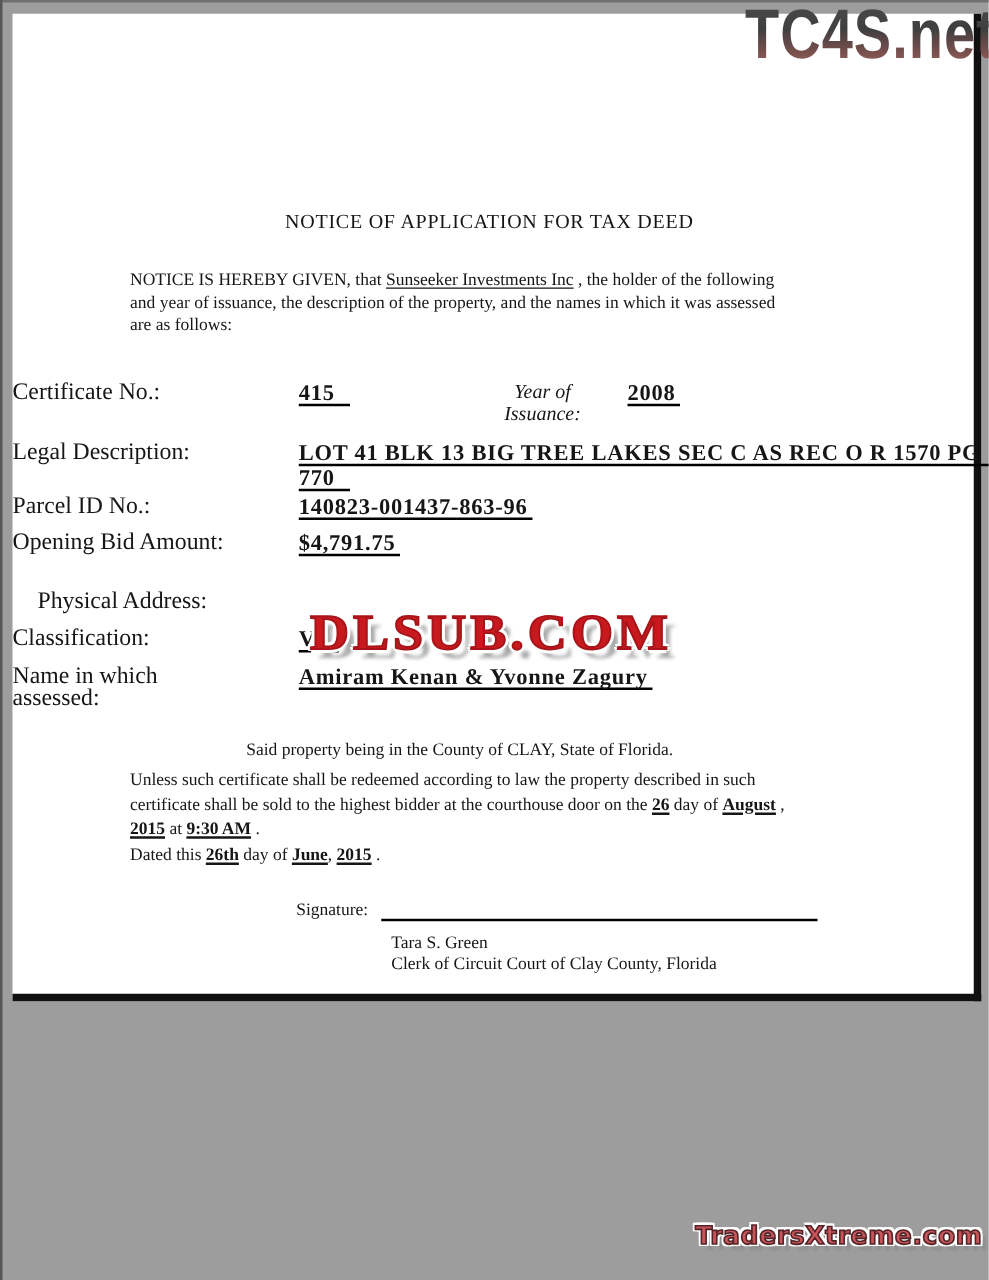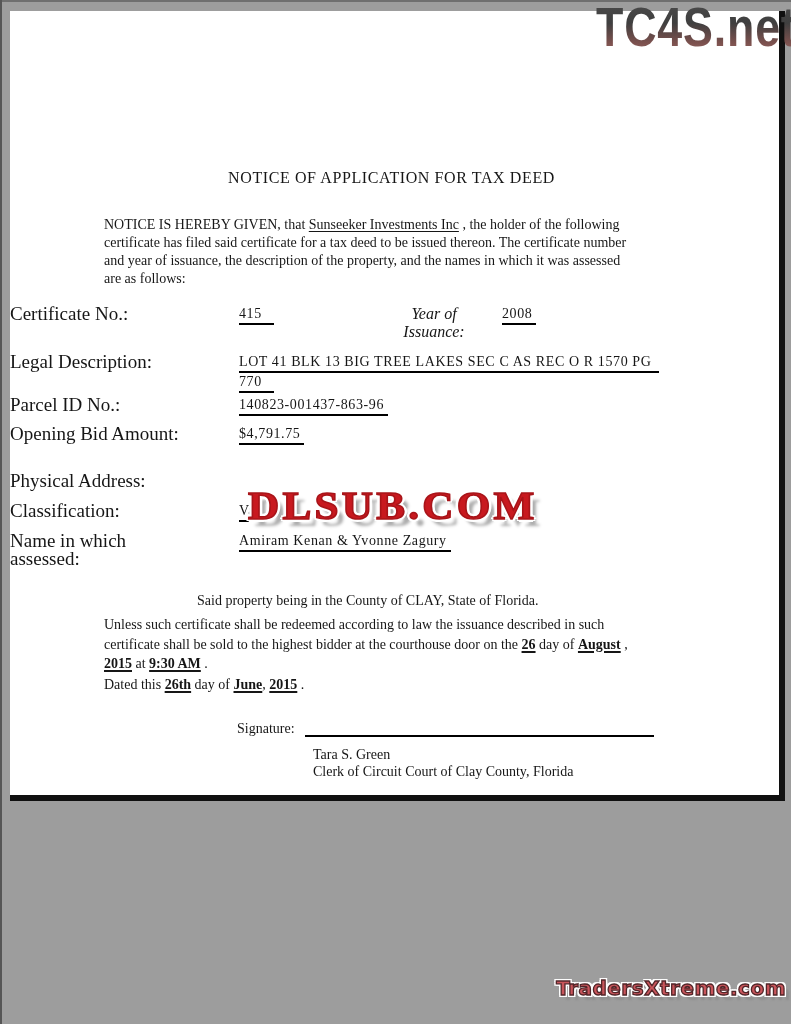--- a/index.html
+++ b/index.html
@@ -21,21 +21,21 @@
     left:0; width:763px; text-align:center;
     font-size:16px; letter-spacing:0.6px; line-height:20px;
   }
   .para { font-size:14px; line-height:18px; white-space:nowrap; }
   .para > div { white-space:nowrap; }
   .lbl {
     left:0; width:221px; text-align:left;
     font-size:19px; line-height:18px;
   }
   .val {
-    left:229px; font-size:14px; font-weight:normal;
+    left:229px; font-size:18px; font-weight:bold;
     line-height:18px; letter-spacing:0.6px; white-space:nowrap;
   }
   .ul { display:inline-block; border-bottom:2px solid #000; padding-bottom:0px; }
   .pr4  { padding-right:4px; }
   .pr8  { padding-right:8px; }
   .pr10 { padding-right:10px; }
   .pr12 { padding-right:12px; }
   .tok { font-weight:bold; text-decoration:underline; text-decoration-thickness:1.5px; text-underline-offset:2px; }
   .utok { text-decoration:underline; text-decoration-thickness:1.2px; text-underline-offset:2px; }
   .sig-line { border-top:2px solid #000; width:349px; height:0; }
@@ -82,21 +82,20 @@
 <body>
 
 <div class="sheet">
 
   <div class="page">
 
     <div class="abs doc-title" style="top:157px;">NOTICE OF APPLICATION FOR TAX DEED</div>
 
     <div class="abs para" style="left:94px; top:205px;">
       <div><span>NOTICE IS HEREBY GIVEN, that </span><span class="utok">Sunseeker Investments Inc</span><span> , the holder of the following</span></div>
-      <div>certificate has filed said certificate for a tax deed to be issued thereon. The certificate number</div>
       <div>and year of issuance, the description of the property, and the names in which it was assessed</div>
       <div>are as follows:</div>
     </div>
 
     <div class="abs lbl" style="top:294px;">Certificate No.:</div>
     <div class="abs val" style="top:294px;">
       <span class="ul pr12">415</span>
     </div>
 
     <div class="abs" style="left:385px; top:294px; width:78px; text-align:center; font-size:16px; line-height:18px;font-style:italic;">
@@ -116,39 +115,39 @@
     <div class="abs lbl" style="top:385px;">Parcel ID No.:</div>
     <div class="abs val" style="top:385px;">
       <span class="ul pr4">140823-001437-863-96</span>
     </div>
 
     <div class="abs lbl" style="top:414px;">Opening Bid Amount:</div>
     <div class="abs val" style="top:414px;">
       <span class="ul pr4">$4,791.75</span>
     </div>
 
-    <div class="abs lbl" style="top:461px;">Physical Address:</div>
+    <div class="abs lbl" style="top:461px;padding-left:20px;">Physical Address:</div>
 
     <div class="abs lbl" style="top:491px;">Classification:</div>
     <div class="abs val" style="top:491px;">
       <span class="ul pr10">Va</span>
     </div>
 
     <div class="abs lbl" style="top:521px;">
       <div>Name in which</div>
       <div>assessed:</div>
     </div>
     <div class="abs val" style="top:521px;">
       <span class="ul pr4">Amiram Kenan &amp; Yvonne Zagury</span>
     </div>
 
     <div class="abs para" style="left:187px; top:581px;">Said property being in the County of CLAY, State of Florida.</div>
 
     <div class="abs para" style="left:94px; top:604px; line-height:19.5px;">
-      <div>Unless such certificate shall be redeemed according to law the issuance described in such</div>
+      <div>Unless such certificate shall be redeemed according to law the property described in such</div>
       <div><span>certificate shall be sold to the highest bidder at the courthouse door on the </span><span class="tok">26</span><span> day of </span><span class="tok">August</span><span> ,</span></div>
       <div><span class="tok">2015</span><span> at </span><span class="tok">9:30 AM</span><span> .</span></div>
     </div>
 
     <div class="abs para" style="left:94px; top:665px;"><span>Dated this </span><span class="tok">26th</span><span> day of </span><span class="tok">June</span><span>, </span><span class="tok">2015</span><span> .</span></div>
 
     <div class="abs para" style="left:227px; top:709px;">Signature:</div>
     <div class="abs sig-line" style="left:295px; top:724px;"></div>
     <div class="abs para" style="left:303px; top:735px;">Tara S. Green</div>
     <div class="abs para" style="left:303px; top:752px;">Clerk of Circuit Court of Clay County, Florida</div>

